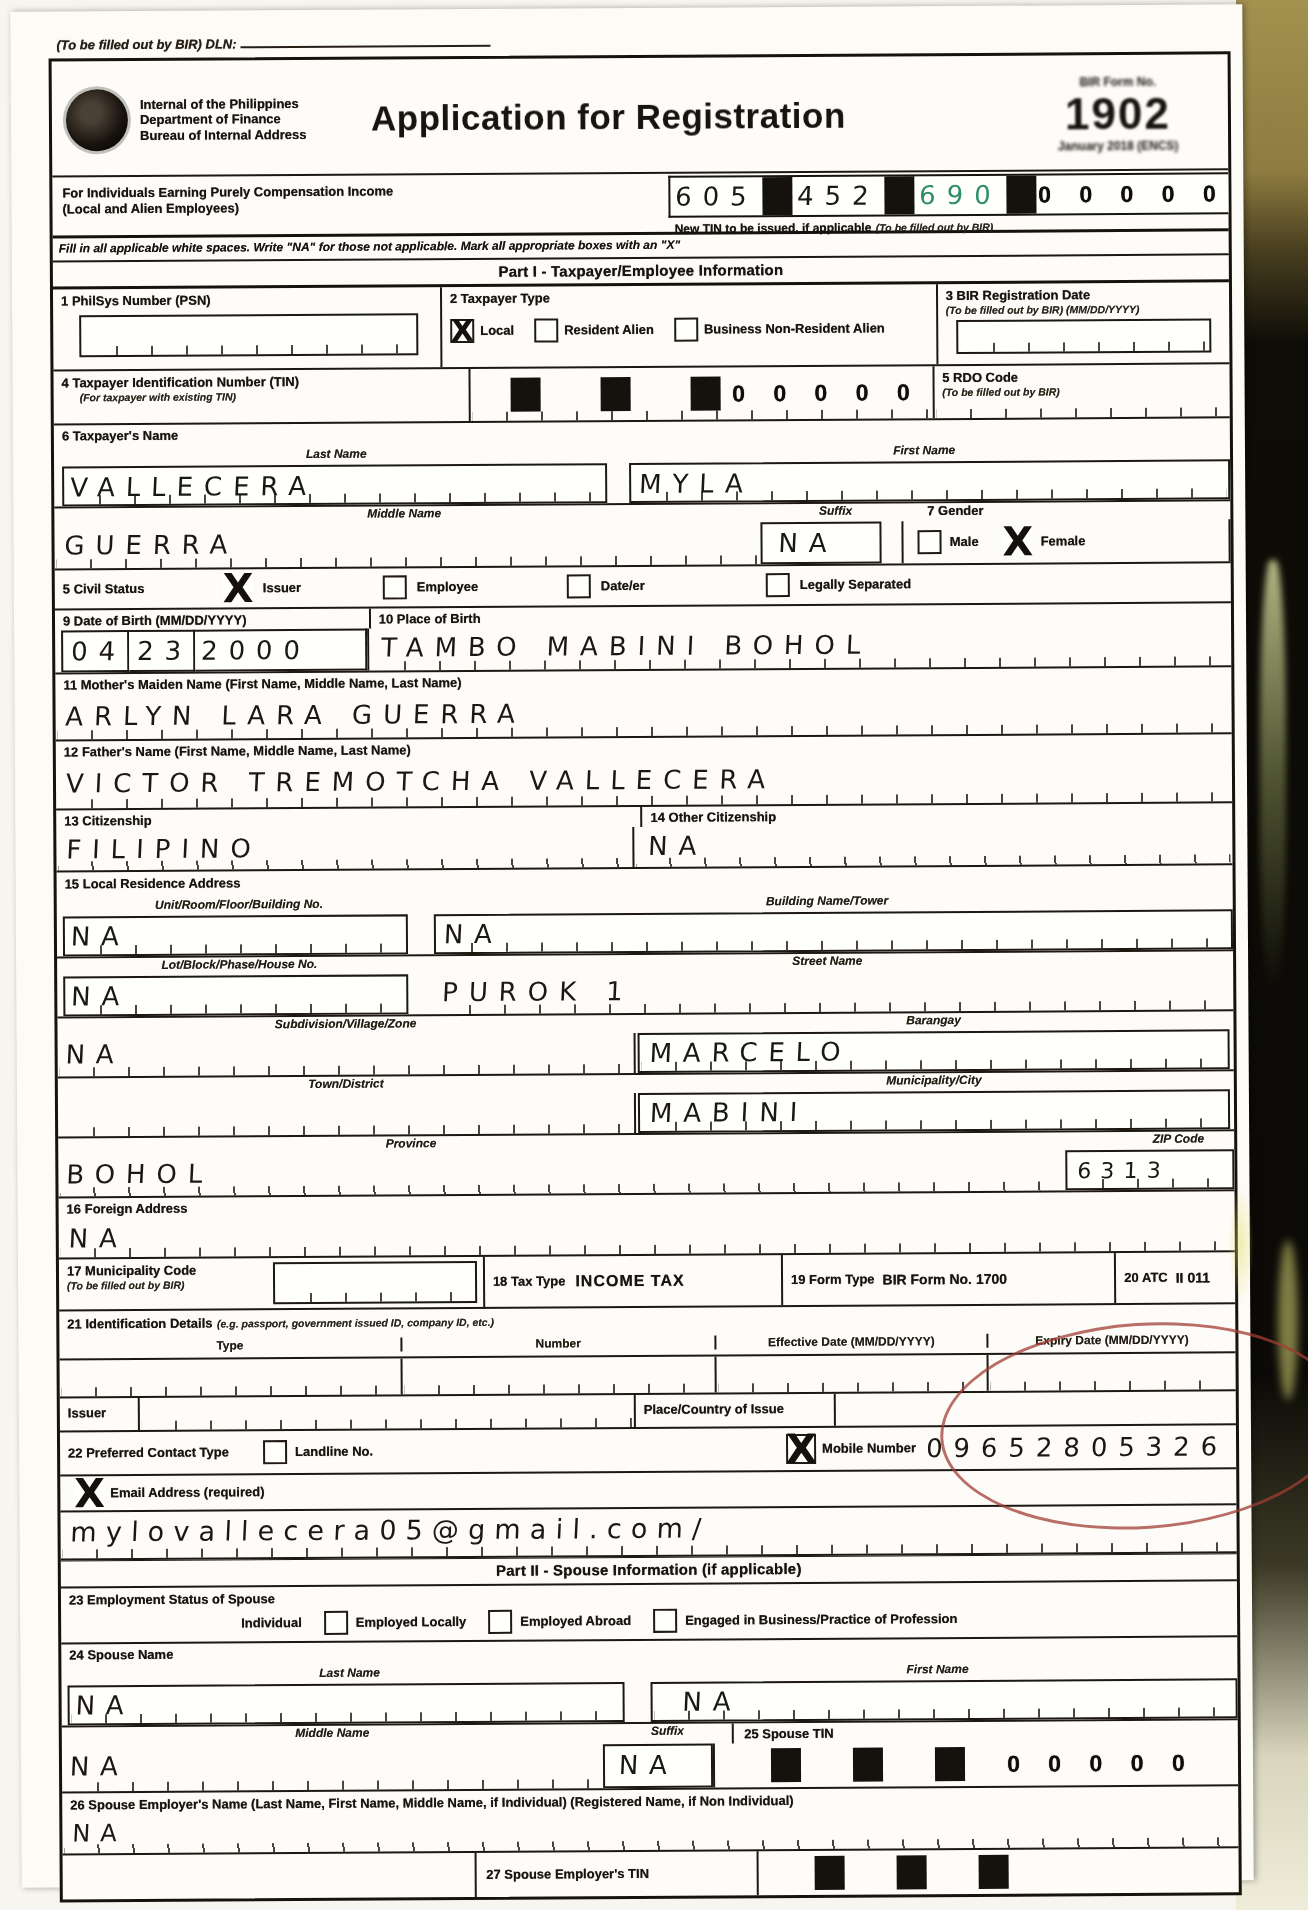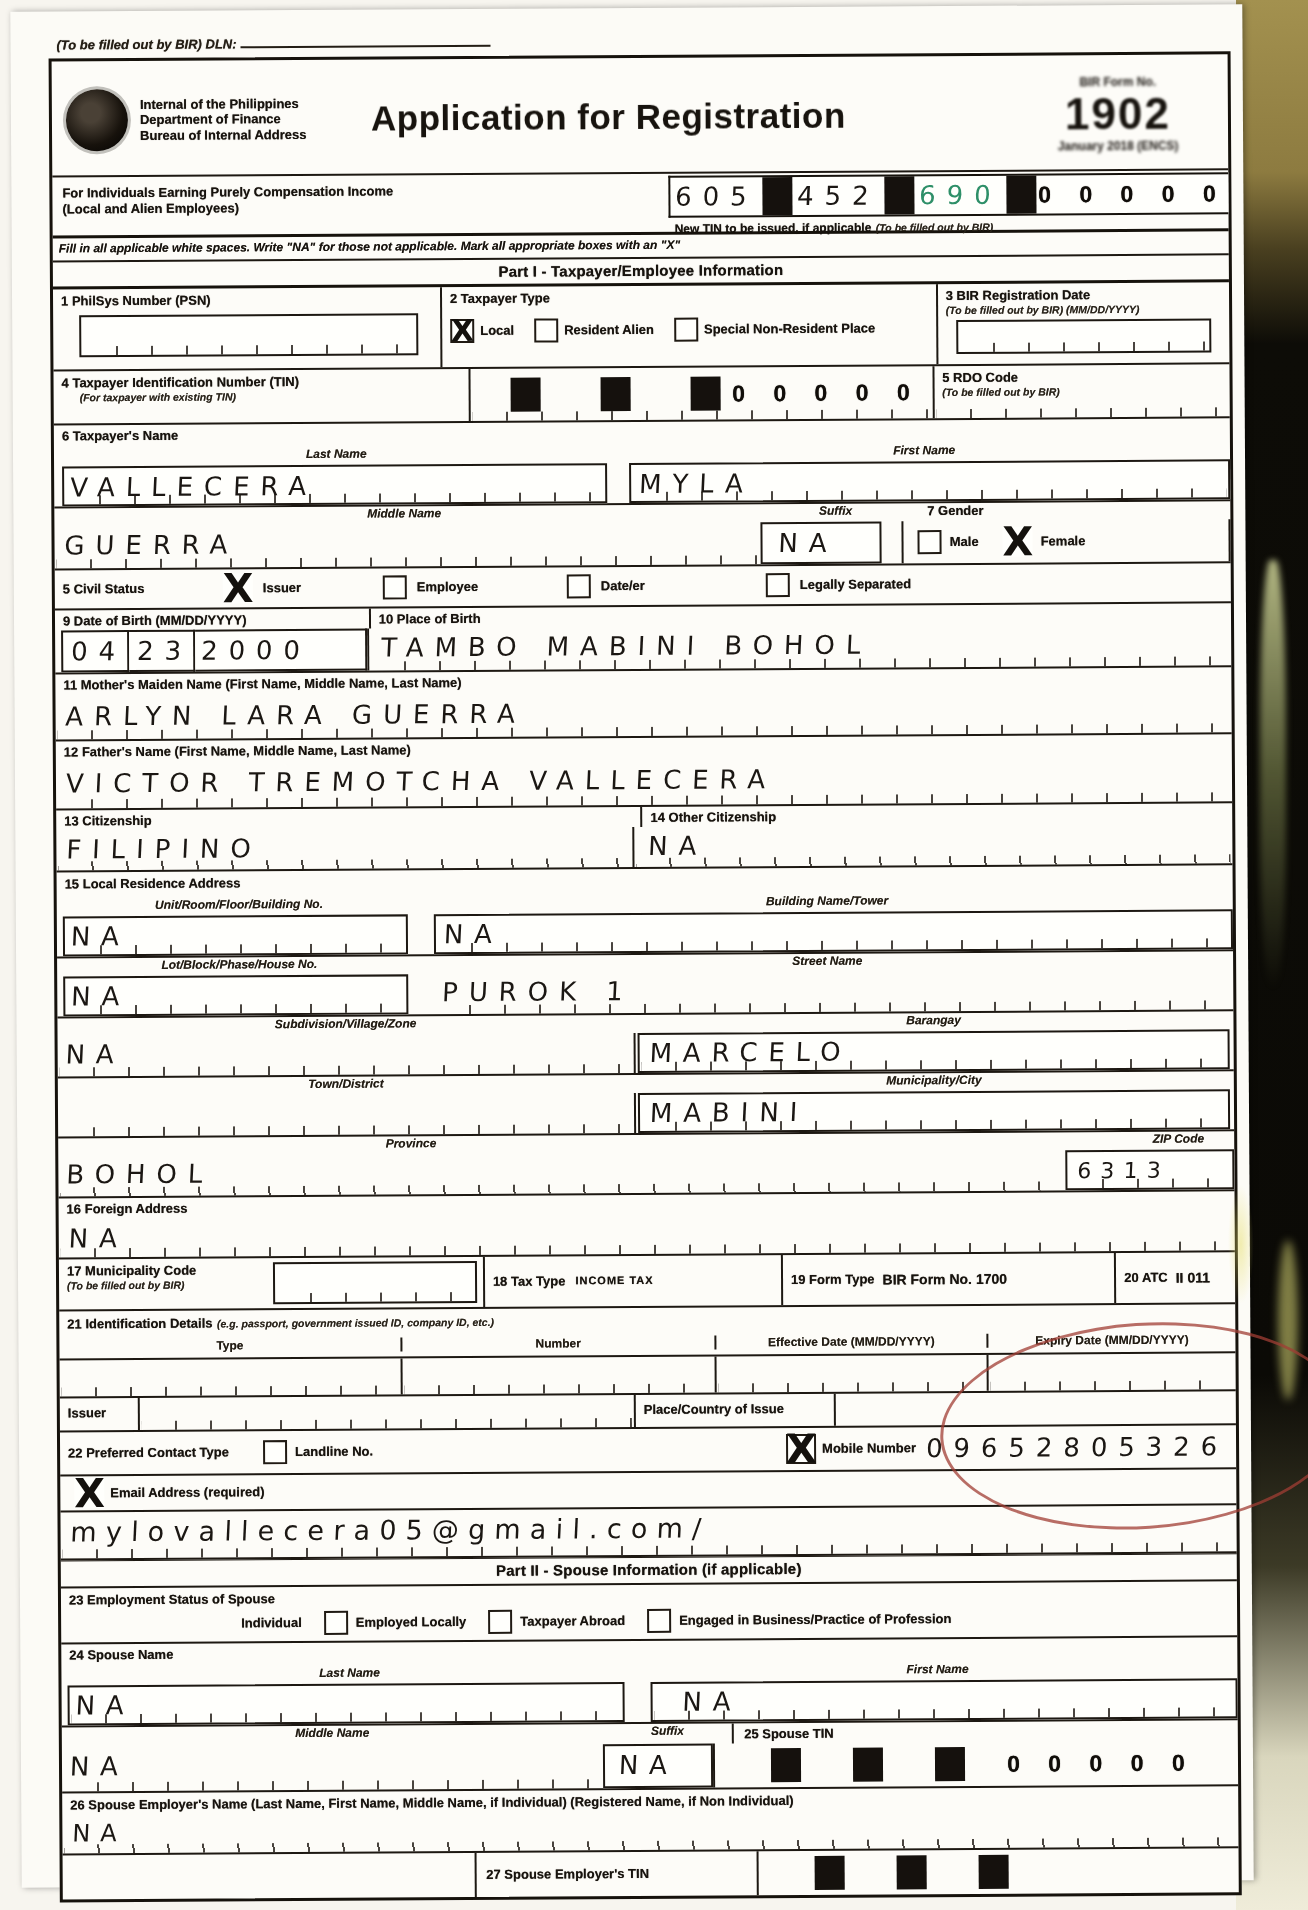--- a/index.html
+++ b/index.html
@@ -132,21 +132,21 @@
         <div class="cell vr" style="width:42.5%;padding:4px 8px;">
           <div class="lb">2 Taxpayer Type</div>
           <div class="r" style="align-items:center;margin-top:12px;gap:6px;">
             <span class="cb">
                 <span class="mk">X</span>
               </span>
             <span class="lb">Local</span>
             <span class="cb" style="margin-left:14px;"></span>
             <span class="lb">Resident Alien</span>
             <span class="cb" style="margin-left:14px;"></span>
-            <span class="lb">Special Non-Resident Place</span>
+            <span class="lb">Business Non-Resident Alien</span>
           </div>
         </div>
         <div class="cell" style="width:24.5%;padding:4px 8px;">
           <div class="lb">3 BIR Registration Date</div>
           <div class="sb">(To be filled out by BIR) (MM/DD/YYYY)</div>
           <div class="box comb" style="height:30px;margin:4px 10px 0 10px;"></div>
         </div>
       </div>
 
       <div class="r bb" style="height:52px;">
@@ -344,21 +344,21 @@
       </div>
 
       <div class="r bb" style="height:50px;align-items:stretch;">
         <div class="cell" style="width:17%;padding:4px 0 0 8px;">
           <div class="lb">17 Municipality Code</div>
           <div class="sb">(To be filled out by BIR)</div>
         </div>
         <div class="cell box comb" style="width:17%;margin:4px 6px;"></div>
         <div class="cell vr r" style="width:24.5%;align-items:center;gap:10px;padding-left:8px;border-left:2px solid #1d1812;">
           <span class="lb">18 Tax Type</span>
-          <span class="lb" style="font-size:11px;letter-spacing:1px;">INCOME TAX</span>
+          <span class="lb" style="font-size:16px;letter-spacing:1px;">INCOME TAX</span>
         </div>
         <div class="cell vr r" style="width:27.5%;align-items:center;gap:8px;padding-left:8px;">
           <span class="lb">19 Form Type</span>
           <span class="lb" style="font-size:14px;">BIR Form  No. 1700</span>
         </div>
         <div class="cell r" style="flex:1;align-items:center;gap:8px;padding-left:8px;">
           <span class="lb">20 ATC</span>
           <span class="lb" style="font-size:14px;">II 011</span>
         </div>
       </div>
@@ -412,21 +412,21 @@
 
       <div class="bb bar" style="height:22px;border-top:1px solid #1d1812;">Part II - Spouse Information (if applicable)</div>
 
       <div class="bb" style="height:54px;">
         <div class="lb" style="padding:4px 0 0 8px;">23 Employment Status of Spouse</div>
         <div class="r" style="align-items:center;margin-top:4px;padding-left:180px;gap:8px;">
           <span class="lb">Individual</span>
           <span class="cb" style="margin-left:14px;"></span>
           <span class="lb">Employed Locally</span>
           <span class="cb" style="margin-left:14px;"></span>
-          <span class="lb">Taxpayer Abroad</span>
+          <span class="lb">Employed Abroad</span>
           <span class="cb" style="margin-left:14px;"></span>
           <span class="lb">Engaged in Business/Practice of Profession</span>
         </div>
       </div>
 
       <div>
         <div class="lb" style="height:20px;padding:3px 0 0 8px;">24 Spouse Name</div>
         <div class="r" style="height:18px;">
           <div class="cl" style="width:49%;">Last Name</div>
           <div class="cl" style="flex:1;">First Name</div>

